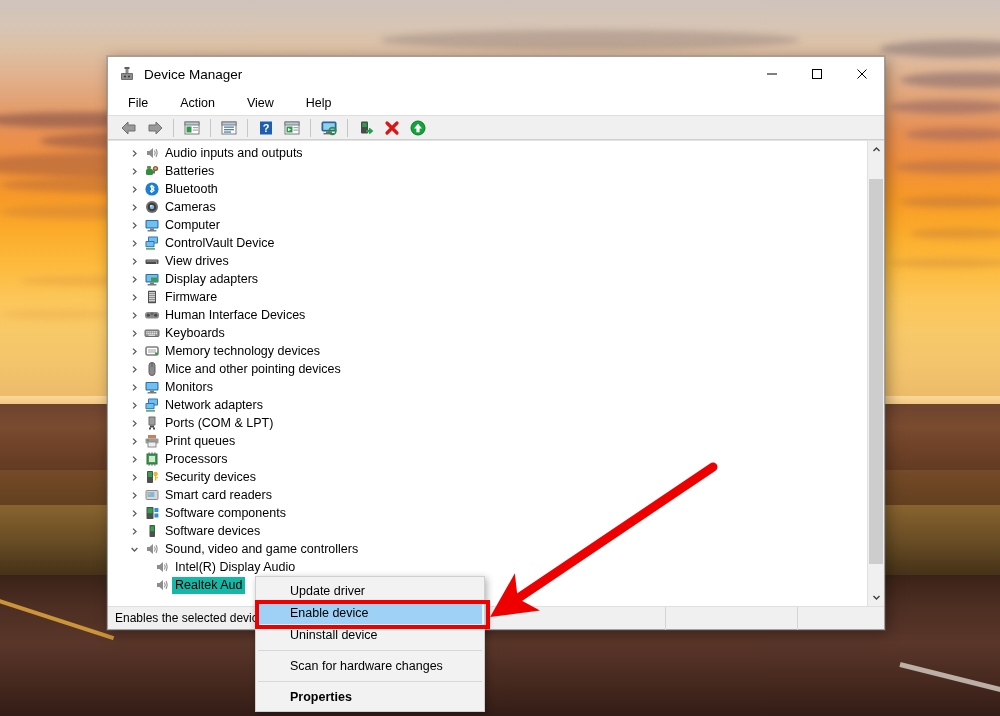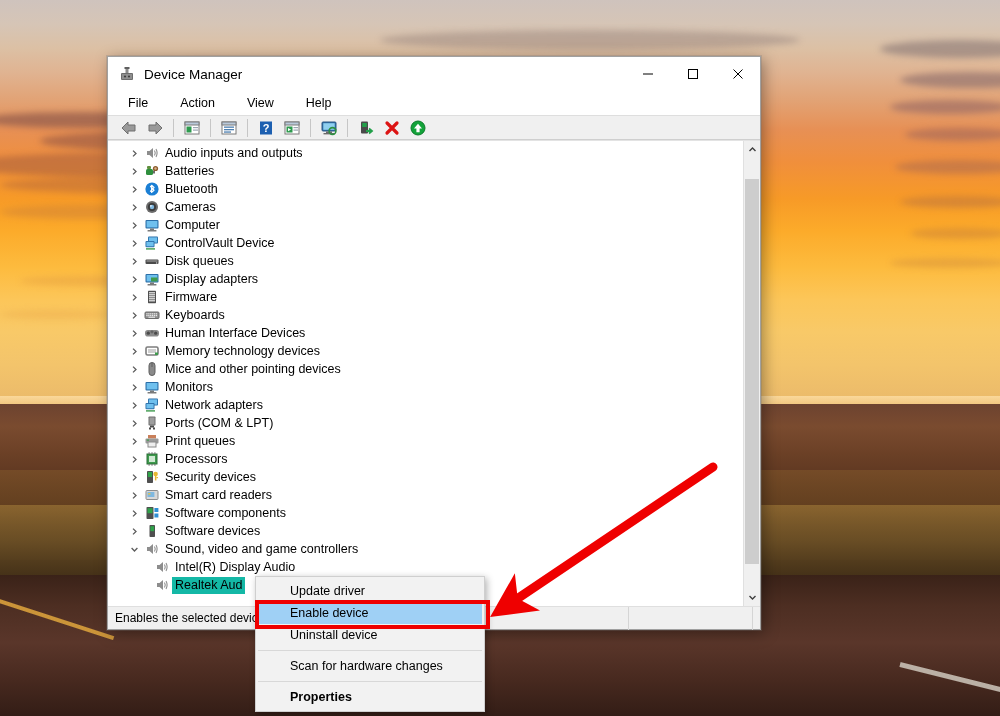--- a/index.html
+++ b/index.html
@@ -45,21 +45,21 @@
     position:absolute; height:5px; background:#cfc8bd; opacity:.85;
     transform-origin:left center; filter:blur(0.6px);
   }
   .horizonglow {
     position:absolute; left:0; right:0; top:396px; height:16px;
     background:linear-gradient(to bottom, rgba(255,225,170,.75), rgba(255,200,120,0));
   }
 
   
   #dm-window {
-    position:absolute; left:107px; top:56px; width:654px; height:574px;
+    position:absolute; left:107px; top:56px; width:778px; height:574px;
     background:#ffffff;
     border:1px solid #a0a0a0;
     box-shadow:0 0 0 1px rgba(120,120,120,.25), 3px 3px 14px rgba(0,0,0,.35);
     display:flex; flex-direction:column;
   }
   .titlebar {
     height:34px; background:#ffffff; display:flex; align-items:center;
     position:relative; flex:0 0 34px;
   }
   .title-icon { margin-left:10px; width:18px; height:18px; position:relative; }
@@ -410,21 +410,21 @@
               <path d="M3 1.6 L6 4.5 L3 7.4" fill="none" stroke="#5c5c5c" stroke-width="1.3"></path>
             </svg>
           </span>
           <span class="ticon">
             <svg width="16" height="16" viewBox="0 0 16 16">
               <rect x="1.5" y="6.5" width="13" height="4.6" rx="1" fill="#4a4a4a"></rect>
               <rect x="2.5" y="7.4" width="11" height="1.2" fill="#9a9a9a"></rect>
               <circle cx="12.6" cy="10" r="0.7" fill="#c9c9c9"></circle>
             </svg>
           </span>
-          <span class="tlabel">Disk queues</span>
+          <span class="tlabel">View drives</span>
         </div>
         <div class="trow">
           <span class="chev">
             <svg width="9" height="9" viewBox="0 0 9 9">
               <path d="M3 1.6 L6 4.5 L3 7.4" fill="none" stroke="#5c5c5c" stroke-width="1.3"></path>
             </svg>
           </span>
           <span class="ticon">
             <svg width="16" height="16" viewBox="0 0 16 16">
               <rect x="1.5" y="3" width="13" height="8.5" rx="1" fill="#2b6ea8"></rect>
@@ -447,20 +447,37 @@
               <rect x="4" y="1.8" width="8" height="12.4" rx="0.6" fill="#4f4f4f"></rect>
               <rect x="5" y="3" width="6" height="10" fill="#8f8f8f"></rect>
               <rect x="5" y="3" width="6" height="1" fill="#d0d0d0"></rect>
               <rect x="5" y="5" width="6" height="1" fill="#d0d0d0"></rect>
               <rect x="5" y="7" width="6" height="1" fill="#d0d0d0"></rect>
               <rect x="5" y="9" width="6" height="1" fill="#d0d0d0"></rect>
               <rect x="5" y="11" width="6" height="1" fill="#d0d0d0"></rect>
             </svg>
           </span>
           <span class="tlabel">Firmware</span>
+        </div>
+        <div class="trow">
+          <span class="chev">
+            <svg width="9" height="9" viewBox="0 0 9 9">
+              <path d="M3 1.6 L6 4.5 L3 7.4" fill="none" stroke="#5c5c5c" stroke-width="1.3"></path>
+            </svg>
+          </span>
+          <span class="ticon">
+            <svg width="16" height="16" viewBox="0 0 16 16">
+              <rect x="1" y="5" width="14" height="6.5" rx="2.8" fill="#8a8a8a"></rect>
+              <circle cx="4.3" cy="8.2" r="1.6" fill="#4a4a4a"></circle>
+              <circle cx="11.7" cy="8.2" r="1.6" fill="#4a4a4a"></circle>
+              <rect x="6.3" y="6.4" width="3.4" height="1" fill="#5d5d5d"></rect>
+              <rect x="7.4" y="5.4" width="1.2" height="3" fill="#5d5d5d"></rect>
+            </svg>
+          </span>
+          <span class="tlabel">Human Interface Devices</span>
         </div>
         <div class="trow">
           <span class="chev">
             <svg width="9" height="9" viewBox="0 0 9 9">
               <path d="M3 1.6 L6 4.5 L3 7.4" fill="none" stroke="#5c5c5c" stroke-width="1.3"></path>
             </svg>
           </span>
           <span class="ticon">
             <svg width="16" height="16" viewBox="0 0 16 16">
               <rect x="1" y="5" width="14" height="6.5" rx="1" fill="#8f8f8f" stroke="#6b6b6b"></rect>
@@ -482,37 +499,20 @@
           <span class="tlabel">Keyboards</span>
         </div>
         <div class="trow">
           <span class="chev">
             <svg width="9" height="9" viewBox="0 0 9 9">
               <path d="M3 1.6 L6 4.5 L3 7.4" fill="none" stroke="#5c5c5c" stroke-width="1.3"></path>
             </svg>
           </span>
           <span class="ticon">
             <svg width="16" height="16" viewBox="0 0 16 16">
-              <rect x="1" y="5" width="14" height="6.5" rx="2.8" fill="#8a8a8a"></rect>
-              <circle cx="4.3" cy="8.2" r="1.6" fill="#4a4a4a"></circle>
-              <circle cx="11.7" cy="8.2" r="1.6" fill="#4a4a4a"></circle>
-              <rect x="6.3" y="6.4" width="3.4" height="1" fill="#5d5d5d"></rect>
-              <rect x="7.4" y="5.4" width="1.2" height="3" fill="#5d5d5d"></rect>
-            </svg>
-          </span>
-          <span class="tlabel">Human Interface Devices</span>
-        </div>
-        <div class="trow">
-          <span class="chev">
-            <svg width="9" height="9" viewBox="0 0 9 9">
-              <path d="M3 1.6 L6 4.5 L3 7.4" fill="none" stroke="#5c5c5c" stroke-width="1.3"></path>
-            </svg>
-          </span>
-          <span class="ticon">
-            <svg width="16" height="16" viewBox="0 0 16 16">
               <rect x="2" y="4" width="12" height="8" rx="1.5" fill="none" stroke="#7d7d7d" stroke-width="1.6"></rect>
               <rect x="4" y="6" width="8" height="4" fill="#cfcfcf"></rect>
               <rect x="11" y="9.5" width="3" height="2.5" fill="#3f9b4e"></rect>
             </svg>
           </span>
           <span class="tlabel">Memory technology devices</span>
         </div>
         <div class="trow">
           <span class="chev">
             <svg width="9" height="9" viewBox="0 0 9 9">

